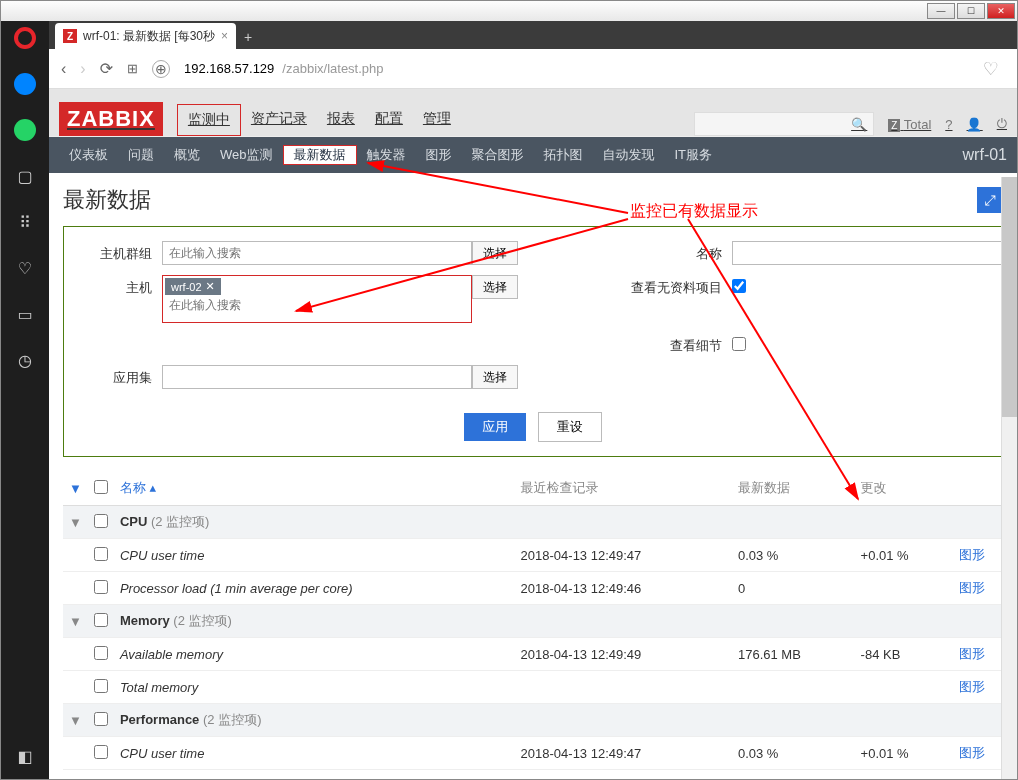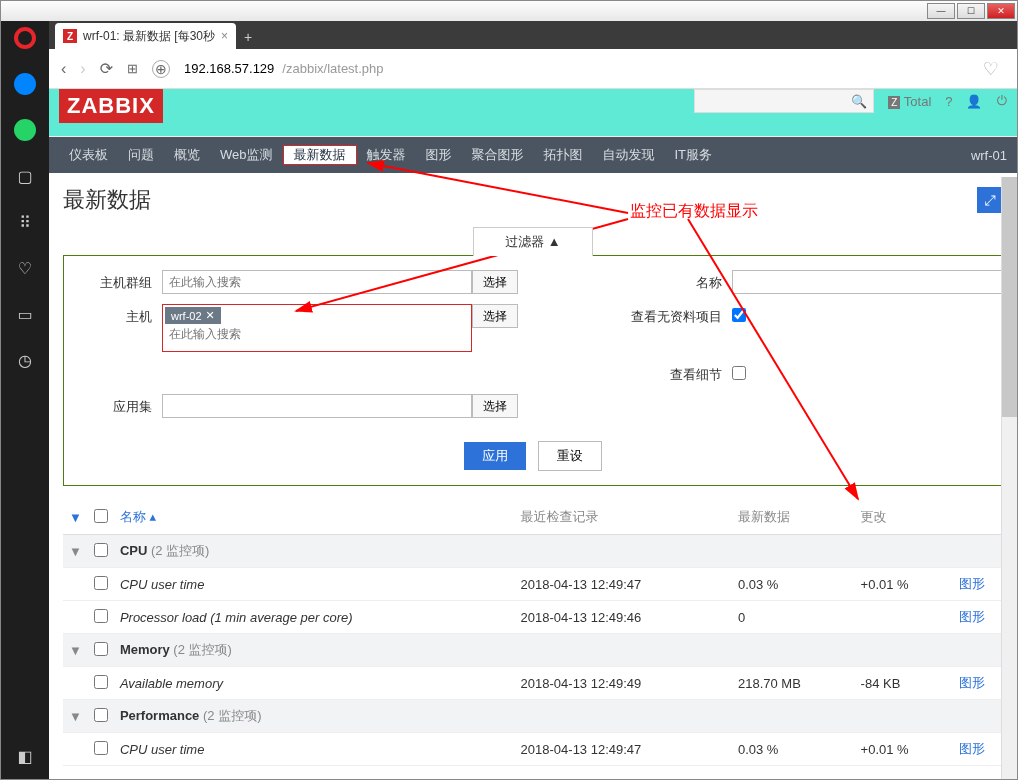--- a/index.html
+++ b/index.html
@@ -19,31 +19,31 @@
 .tab { height: 26px; background: #fff; display: flex; align-items: center; padding: 0 8px; gap: 6px; font-size: 12px; border-radius: 4px 4px 0 0; }
 .tab-favicon { width: 14px; height: 14px; background: #d42828; color: #fff; font-size: 10px; font-weight: bold; display: flex; align-items: center; justify-content: center; }
 .newtab { color: #ccc; margin-left: 8px; font-size: 14px; padding-bottom: 4px; }
 .addrbar { height: 40px; background: #fff; border-bottom: 1px solid #ddd; display: flex; align-items: center; padding: 0 12px; gap: 14px; }
 .addr-icon { color: #666; font-size: 16px; }
 .urlbox { flex: 1; display: flex; align-items: center; gap: 8px; }
 .url-ip { color: #000; }
 .url-path { color: #999; }
 .heart { color: #aaa; font-size: 18px; margin-right: 6px; }
 .content { flex: 1; overflow: auto; position: relative; }
-.zbx-header { height: 48px; background: #5eead4; display: flex; align-items: flex-start; padding: 0 10px; border-bottom: 1px solid #eee; }
+.zbx-header { height: 48px; background: #e5e5e5; display: flex; align-items: flex-end; padding: 0 10px; border-bottom: 1px solid #eee; text-decoration: underline; }
 .zbx-logo { background: #d42828; color: #fff; font-weight: bold; font-size: 22px; letter-spacing: 1px; padding: 4px 8px; }
 .top-menu { display: flex; margin-left: 14px; gap: 0; font-size: 14px; }
 .top-menu-item { padding: 6px 10px; color: #333; }
 .top-menu-item.active { border: 1px solid #d42828; }
 .top-right { margin-left: auto; display: flex; align-items: center; gap: 14px; color: #777; }
 .search-box { width: 180px; height: 24px; background: #f5f5f5; border: 1px solid #ddd; display: flex; align-items: center; justify-content: flex-end; padding-right: 6px; }
 .zbx-nav { height: 36px; background: #4a5561; display: flex; align-items: center; padding: 0 10px; color: #d8dde2; font-size: 13px; }
 .nav-item { padding: 0 10px; }
 .nav-item.active { background: #fff; color: #1e2b3c; border: 1px solid #d42828; }
-.nav-right { margin-left: auto; font-size: 13px; }
+.nav-right { margin-left: auto; font-size: 16px; }
 .page-title-row { display: flex; align-items: center; padding: 12px 14px; }
 .page-title { font-size: 22px; color: #333; font-weight: normal; }
 .fullscreen-btn { margin-left: auto; width: 26px; height: 26px; background: #2d72d9; color: #fff; display: flex; align-items: center; justify-content: center; font-size: 14px; }
 .filter-wrap { margin: 0 14px; }
 .filter-tab { width: 120px; margin: 0 auto; border: 1px solid #ccc; border-bottom: none; text-align: center; padding: 5px 0; font-size: 13px; background: #fff; position: relative; z-index: 2; }
 .filter-body { border: 1px solid #4d7c0f; padding: 14px 8px; margin-top: -1px; }
 .filter-grid { display: grid; grid-template-columns: 90px 310px 60px 80px 120px 280px; row-gap: 10px; align-items: start; }
 .flabel { text-align: right; padding-right: 10px; padding-top: 4px; font-size: 13px; }
 .finput { border: 1px solid #bbb; height: 24px; padding: 0 6px; font-size: 12px; width: 100%; }
 .host-box { border: 1px solid #d42828; padding: 2px; min-height: 48px; }
@@ -115,20 +115,27 @@
       <div class="urlbox">
         <span class="url-ip">192.168.57.129</span>
           <span class="url-path">/zabbix/latest.php</span>
       </div>
       <span class="heart">♡</span>
     </div>
 
     <div class="content">
       <div class="zbx-header">
         <div class="zbx-logo">ZABBIX</div>
+        <div class="top-menu">
+          <div class="top-menu-item active">监测中</div>
+          <div class="top-menu-item">资产记录</div>
+          <div class="top-menu-item">报表</div>
+          <div class="top-menu-item">配置</div>
+          <div class="top-menu-item">管理</div>
+        </div>
         <div class="top-right">
           <div class="search-box">
               <span style="color:#aaa">🔍</span>
             </div>
           <span><span style="background:#777;color:#fff;padding:1px 3px;font-size:10px">Z</span> <span>Total</span></span>
           <span>?</span>
           <span>👤</span>
           <span>⏻</span>
         </div>
       </div>
@@ -147,21 +154,20 @@
         <div class="nav-item">IT服务</div>
         <div class="nav-right">wrf-01</div>
       </div>
 
       <div class="page-title-row">
         <h1 class="page-title">最新数据</h1>
         <div class="fullscreen-btn">⤢</div>
       </div>
 
       <div class="filter-wrap">
-        <div class="filter-tab">过滤器 ▲</div>
         <div class="filter-body">
           <div class="filter-grid">
             <div class="flabel">主机群组</div>
             <div><input class="finput" placeholder="在此输入搜索" style=""></div>
             <div><button class="sel-btn">选择</button></div>
             <div></div>
             <div class="flabel">名称</div>
             <div><input class="finput" style="width: 280px;"></div>
 
             <div class="flabel">主机</div>
@@ -237,22 +243,31 @@
             <tr class="group">
               <td class="expand-col"><span>▼</span></td>
       <td class="chk-col"><input type="checkbox" style=""></td>
       <td colspan="5"><span class="group-name"><b>Memory</b></span> <span class="count">(2 监控项)</span></td>
             </tr>
             <tr>
               <td></td>
       <td class="chk-col"><input type="checkbox" style=""></td>
       <td class="name-col">Available memory</td>
       <td>2018-04-13 12:49:49</td>
-      <td>218.70 MB</td>
+      <td>176.61 MB</td>
       <td>-84 KB</td>
+      <td><span class="link">图形</span></td>
+            </tr>
+            <tr>
+              <td></td>
+      <td class="chk-col"><input type="checkbox" style=""></td>
+      <td class="name-col">Total memory</td>
+      <td></td>
+      <td></td>
+      <td></td>
       <td><span class="link">图形</span></td>
             </tr>
             <tr class="group">
               <td class="expand-col"><span>▼</span></td>
       <td class="chk-col"><input type="checkbox" style=""></td>
       <td colspan="5"><span class="group-name"><b>Performance</b></span> <span class="count">(2 监控项)</span></td>
             </tr>
             <tr>
               <td></td>
       <td class="chk-col"><input type="checkbox" style=""></td>

